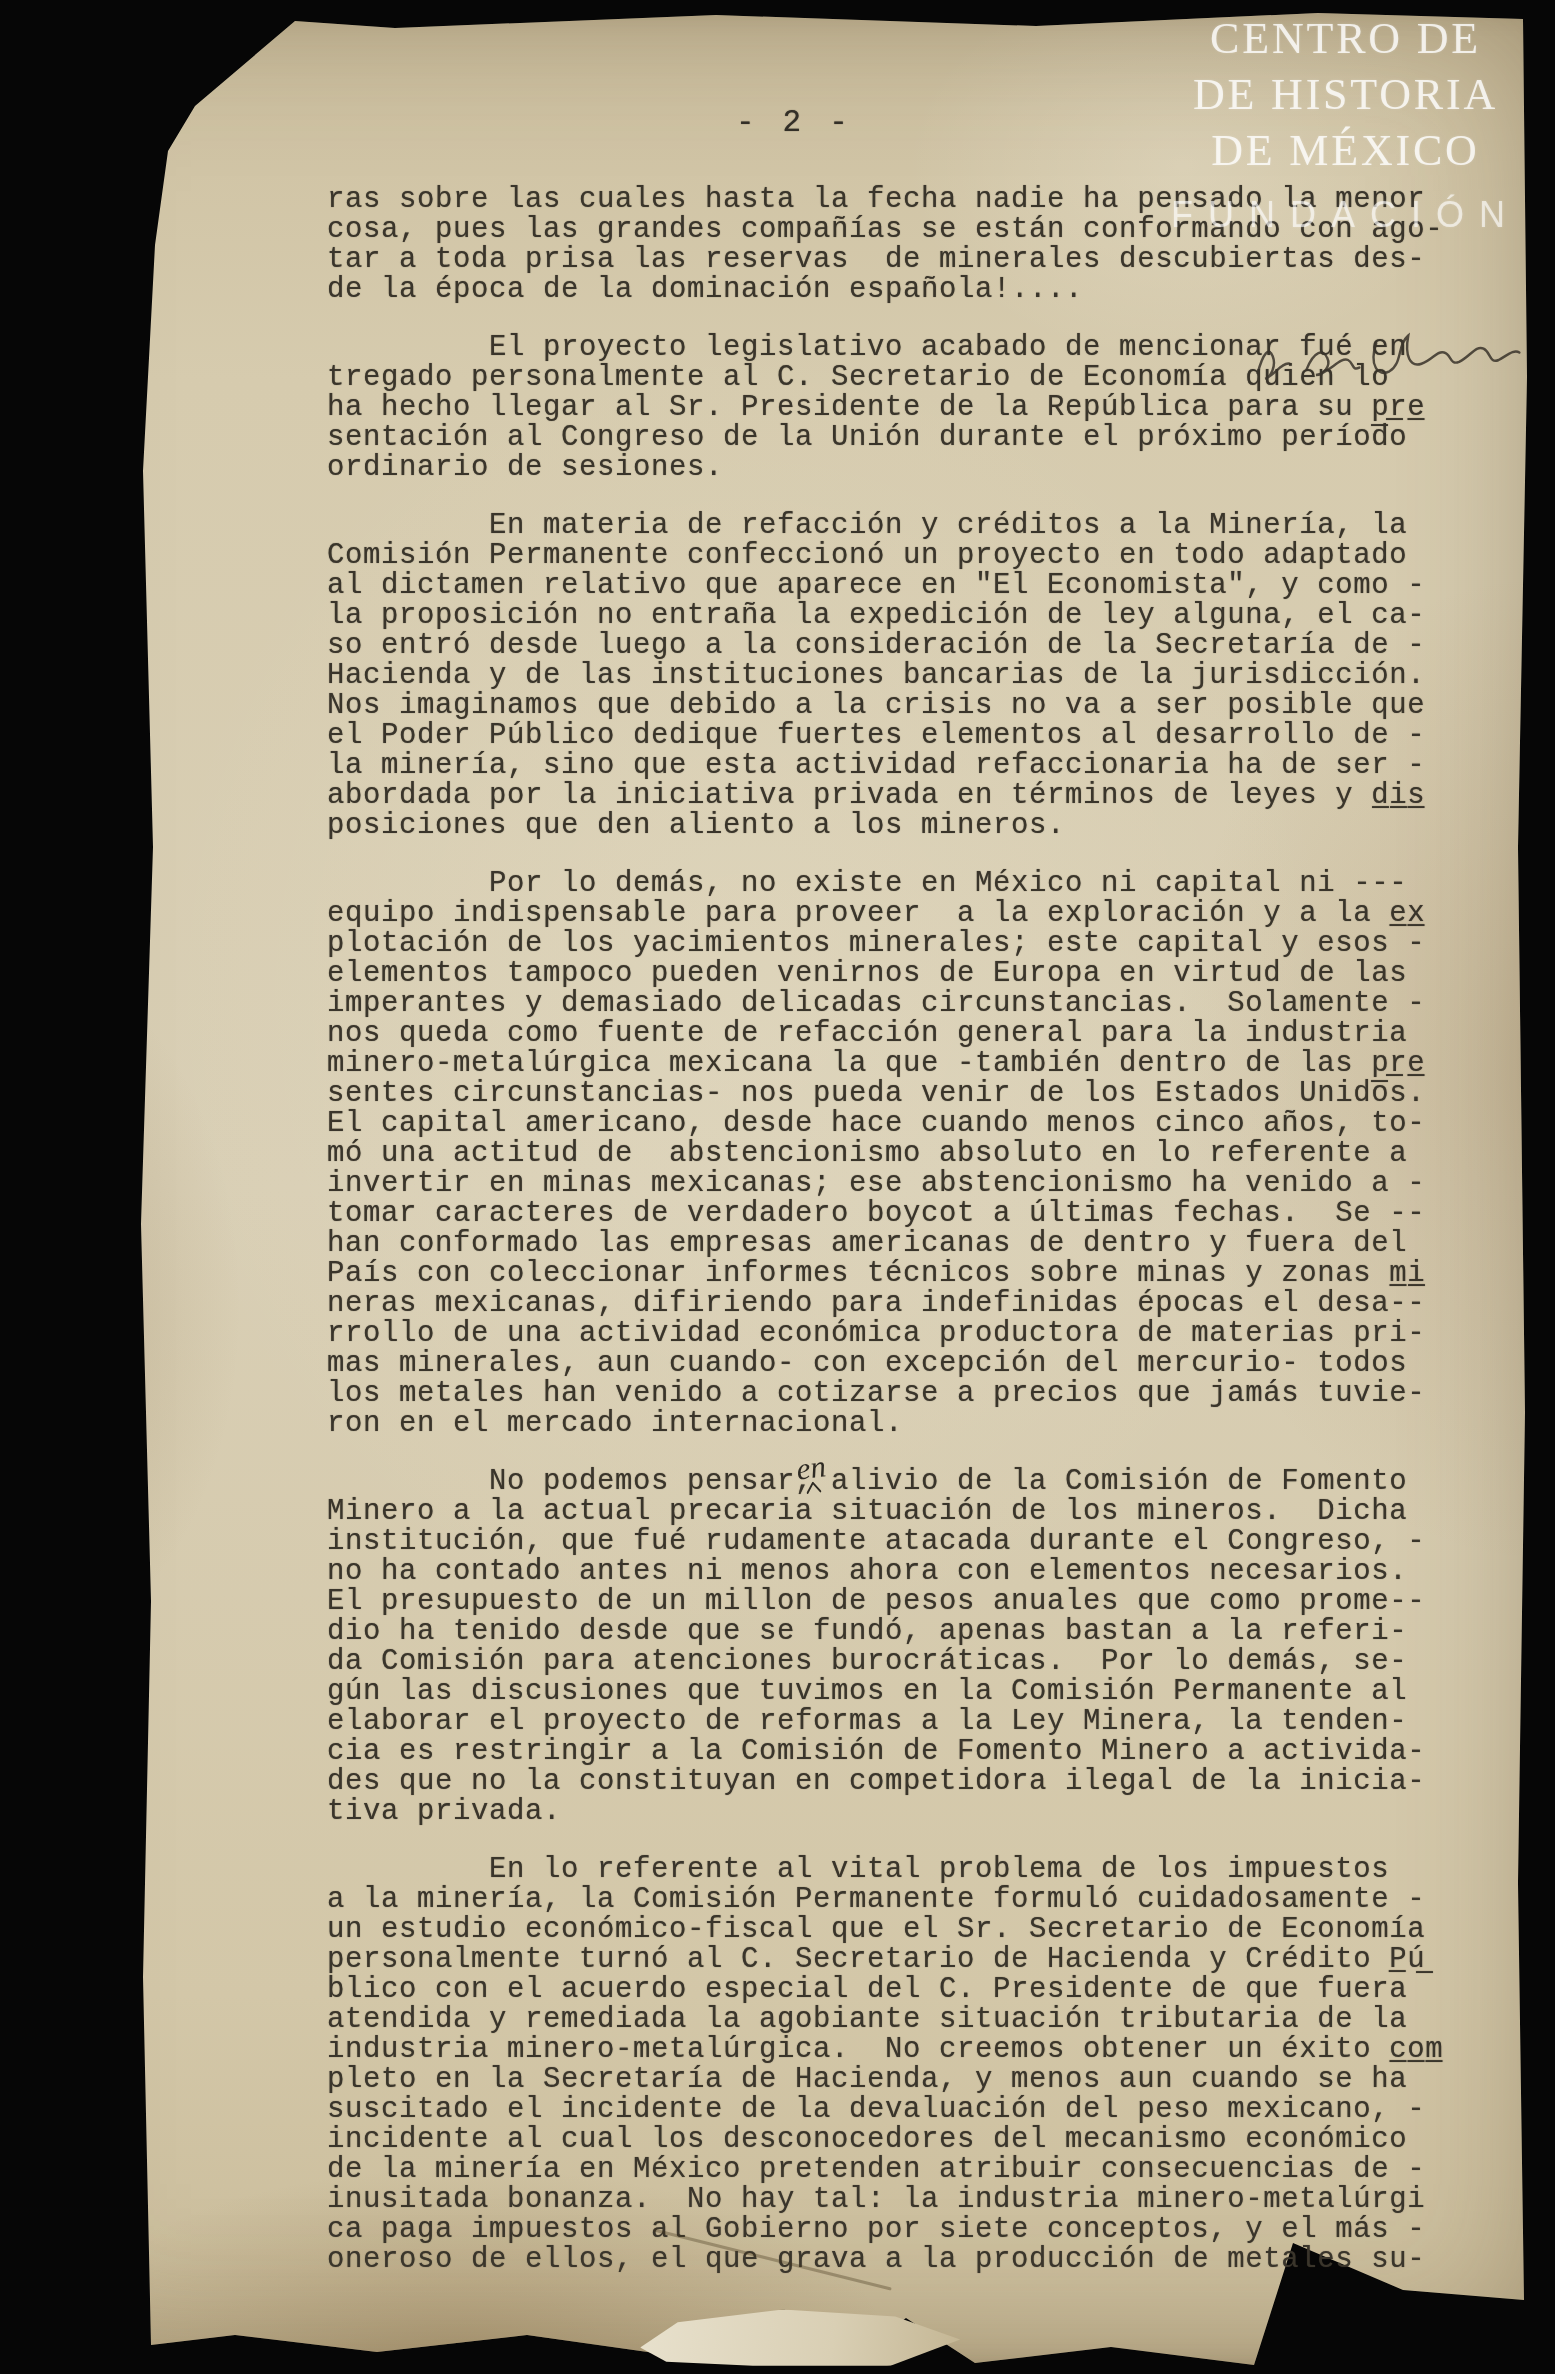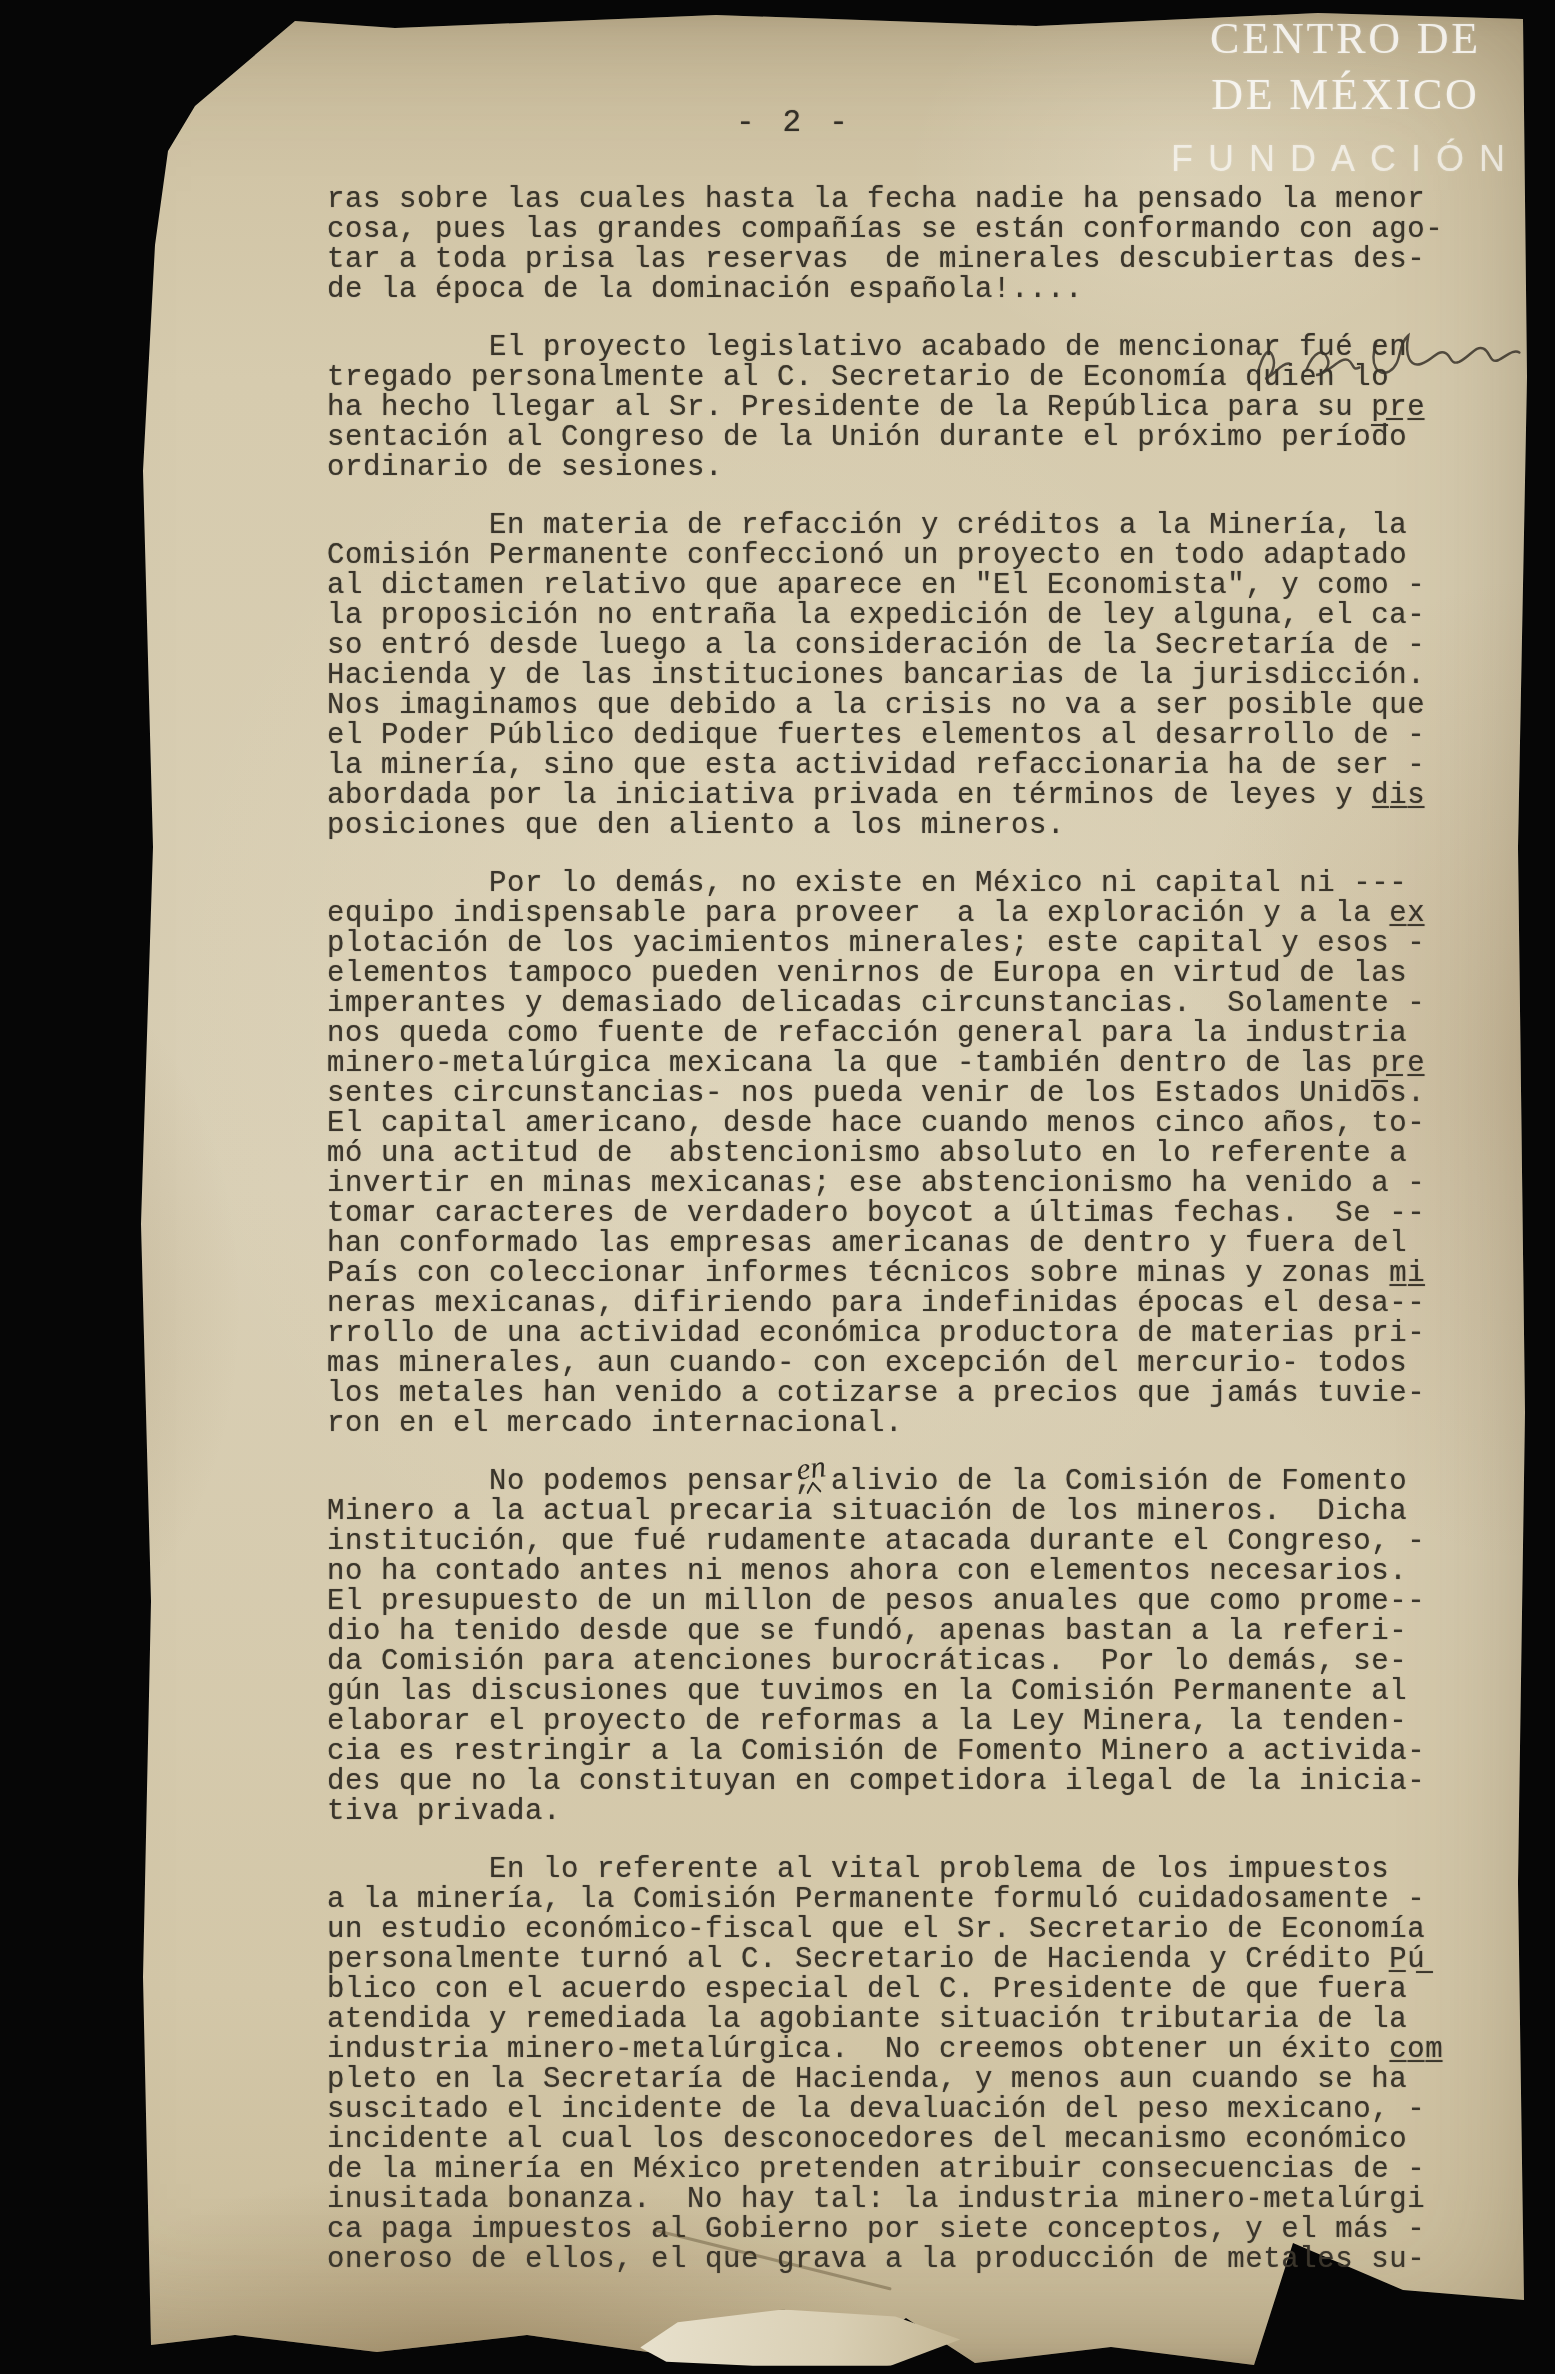--- a/index.html
+++ b/index.html
@@ -233,18 +233,19 @@
       <path d="M58 48 C66 28 76 26 80 36 C84 44 76 54 68 54 C82 52 94 34 102 38 C108 41 106 50 114 46"></path>
       <path d="M132 20 C124 44 134 56 146 50 C160 42 154 22 166 12 C162 34 168 46 180 42 C192 38 196 28 204 30 C212 32 210 44 220 40 C232 34 238 22 246 26 C254 30 252 42 262 38 C270 34 278 26 284 30"></path>
     </g>
   </svg>
 
   <div class="tear"></div>
   <div class="crease"></div>
 
   <div class="watermark">
       <div class="wm-line">CENTRO DE</div>
+      <div class="wm-line">DE HISTORIA</div>
       <div class="wm-line">DE MÉXICO</div>
       <div class="wm-line wm-last">FUNDACIÓN</div>
     </div>
 
 </div>
 
 
 </body></html>

